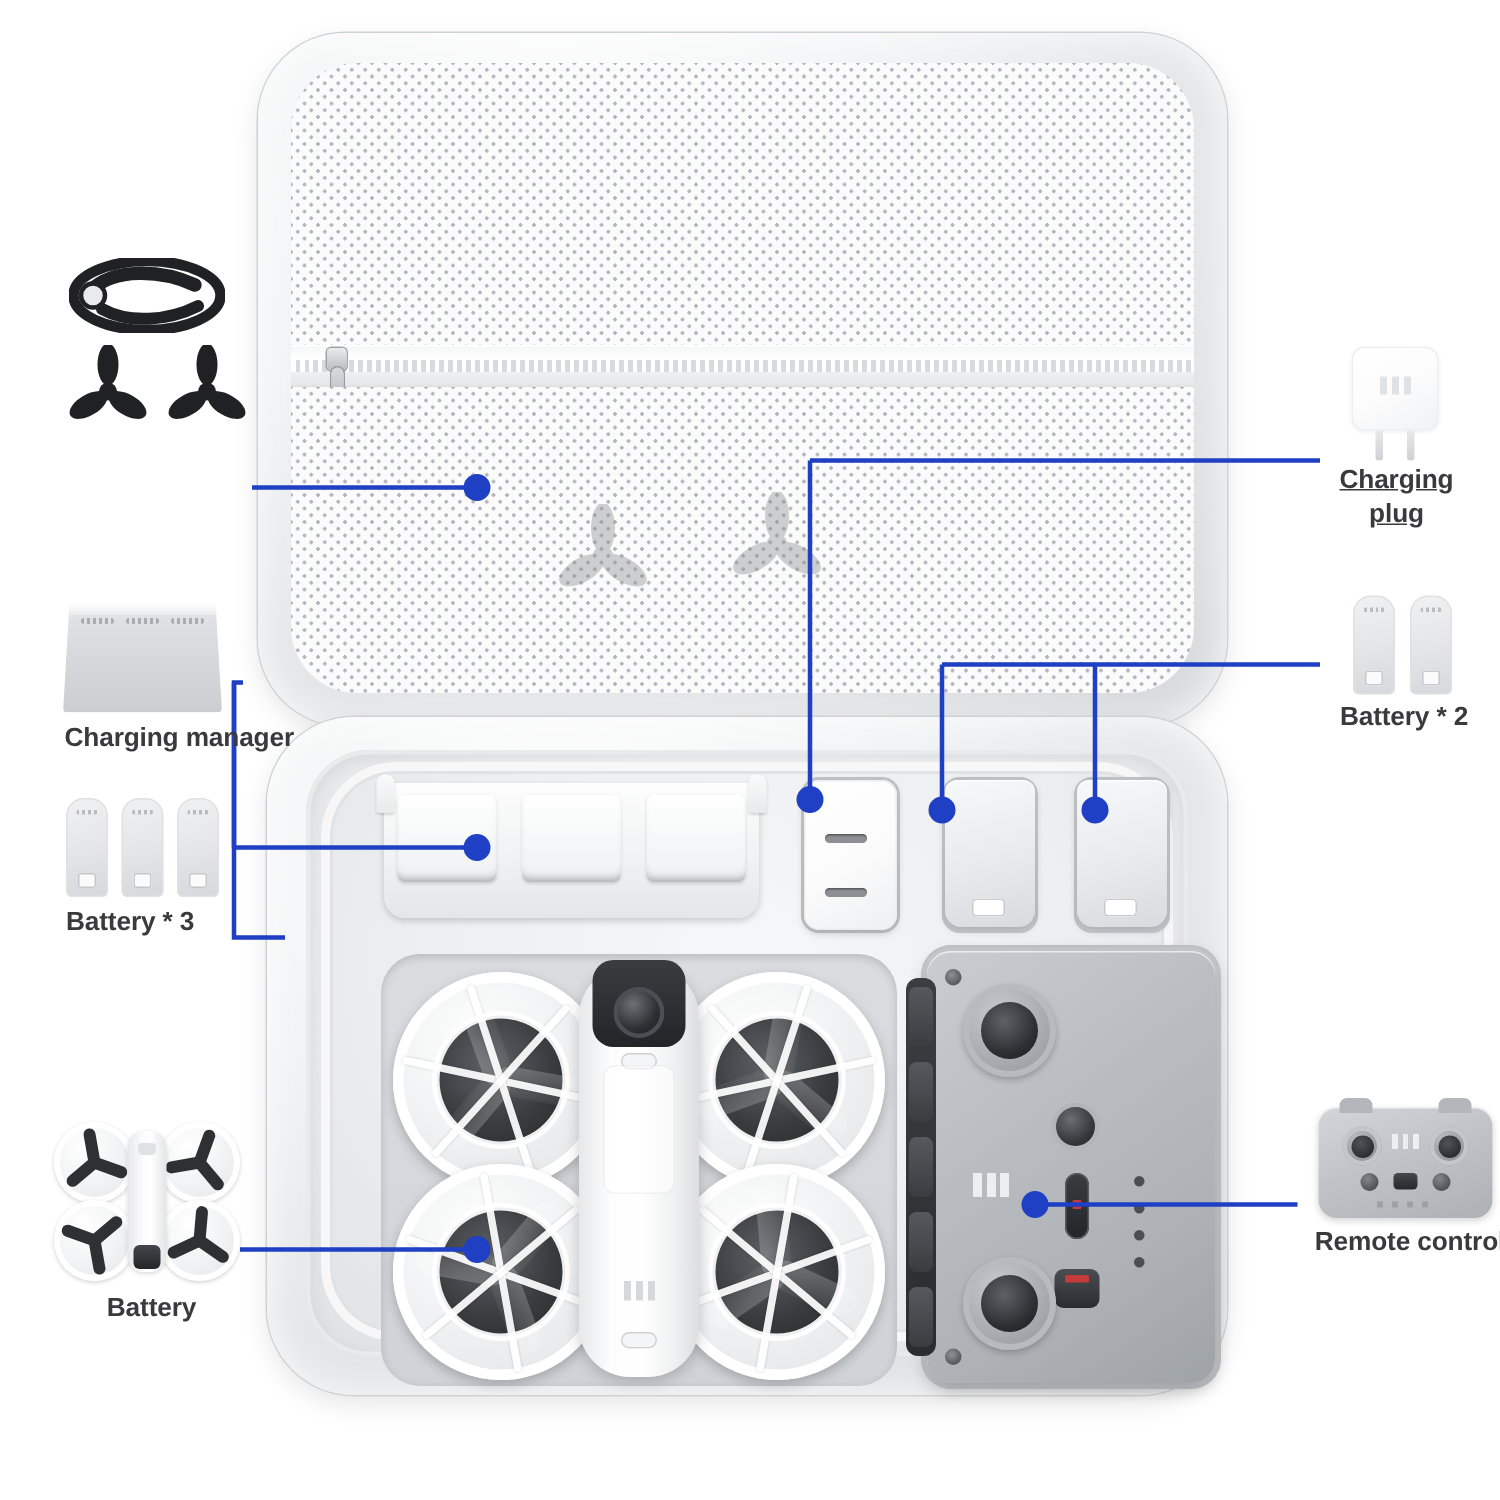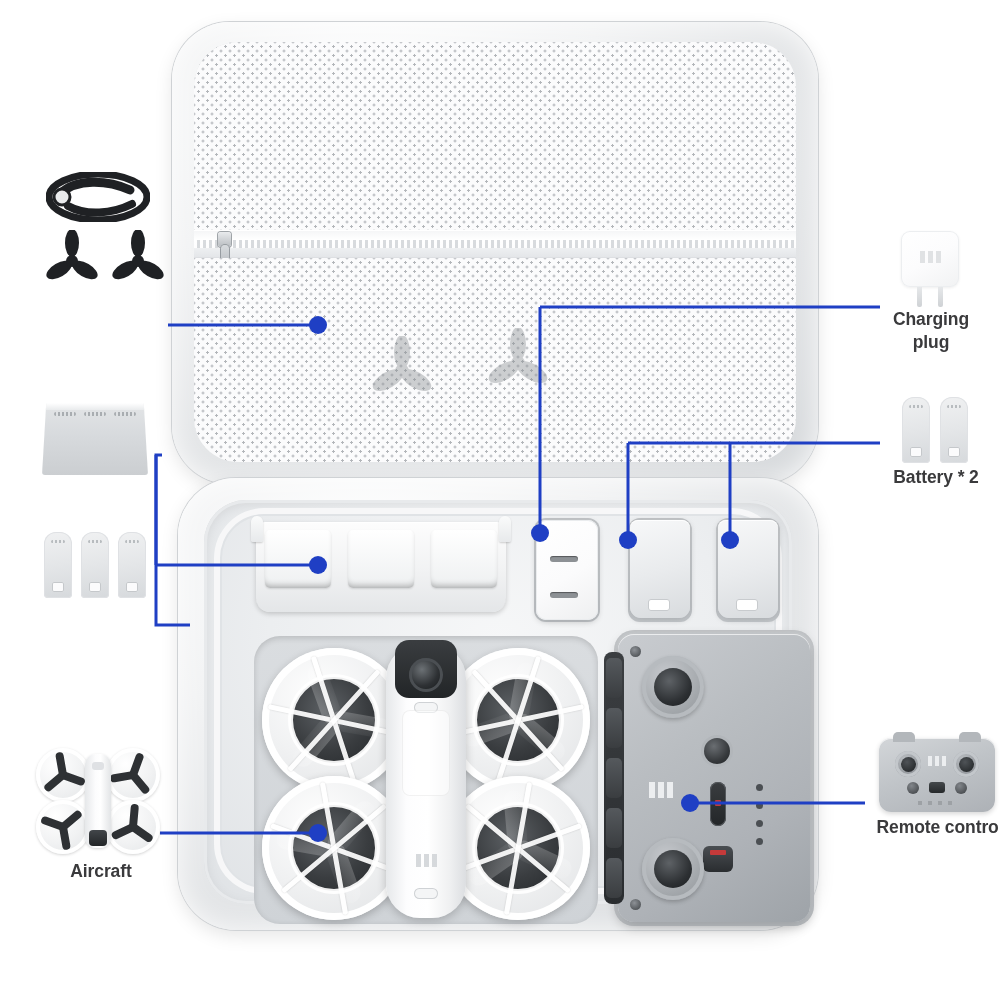--- a/index.html
+++ b/index.html
@@ -612,26 +612,28 @@
   </div>
 
   <div class="icon-wrap" style="left:42px;top:403px;width:110px;height:76px;">
     <div class="hub-icon">
       <div class="lip"></div>
       <div class="bay" style="left:12px;"></div>
       <div class="bay" style="left:42px;"></div>
       <div class="bay" style="left:72px;"></div>
     </div>
   </div>
+  <div class="label" style="left:43px;top:480px;width:200px;">Charging manager</div>
 
   <div class="icon-wrap" style="left:44px;top:532px;width:110px;height:70px;">
     <div class="batt-icon" style="left:0;top:0;"></div>
     <div class="batt-icon" style="left:37px;top:0;"></div>
     <div class="batt-icon" style="left:74px;top:0;"></div>
   </div>
+  <div class="label" style="left:44px;top:603px;width:180px;">Battery * 3</div>
 
   <div class="icon-wrap" style="left:34px;top:748px;width:132px;height:110px;">
     <div class="drone-icon">
       <div class="dg" style="left:2px;top:0;">
         <div class="dblade" style="transform:rotate(20deg)"></div>
         <div class="dblade" style="transform:rotate(140deg)"></div>
         <div class="dblade" style="transform:rotate(260deg)"></div>
       </div>
       <div class="dg" style="right:2px;top:0;">
         <div class="dblade" style="transform:rotate(50deg)"></div>
@@ -647,30 +649,30 @@
         <div class="dblade" style="transform:rotate(35deg)"></div>
         <div class="dblade" style="transform:rotate(155deg)"></div>
         <div class="dblade" style="transform:rotate(275deg)"></div>
       </div>
       <div class="dbody">
         <div class="dtop"></div>
         <div class="dcam"></div>
       </div>
     </div>
   </div>
-  <div class="label ctr" style="left:28px;top:860px;width:146px;">Aircraft</div>
+  <div class="label ctr" style="left:28px;top:860px;width:146px;">Battery</div>
 
   <div class="icon-wrap" style="left:901px;top:231px;width:60px;height:78px;">
     <div class="plug-icon">
       <div class="logo"></div>
       <div class="prong" style="left:16px;"></div>
       <div class="prong" style="left:37px;"></div>
     </div>
   </div>
-  <div class="label ctr" style="left:868px;top:308px;width:126px;">Charging
+  <div class="label ctr" style="left:868px;top:308px;width:126px;text-decoration:underline;">Charging
 plug</div>
 
   <div class="icon-wrap" style="left:902px;top:397px;width:68px;height:68px;">
     <div class="batt-icon" style="left:0;top:0;"></div>
     <div class="batt-icon" style="left:38px;top:0;"></div>
   </div>
   <div class="label ctr" style="left:863px;top:466px;width:146px;">Battery * 2</div>
 
   <div class="icon-wrap" style="left:879px;top:738px;width:120px;height:80px;">
     <div class="rc-icon">

